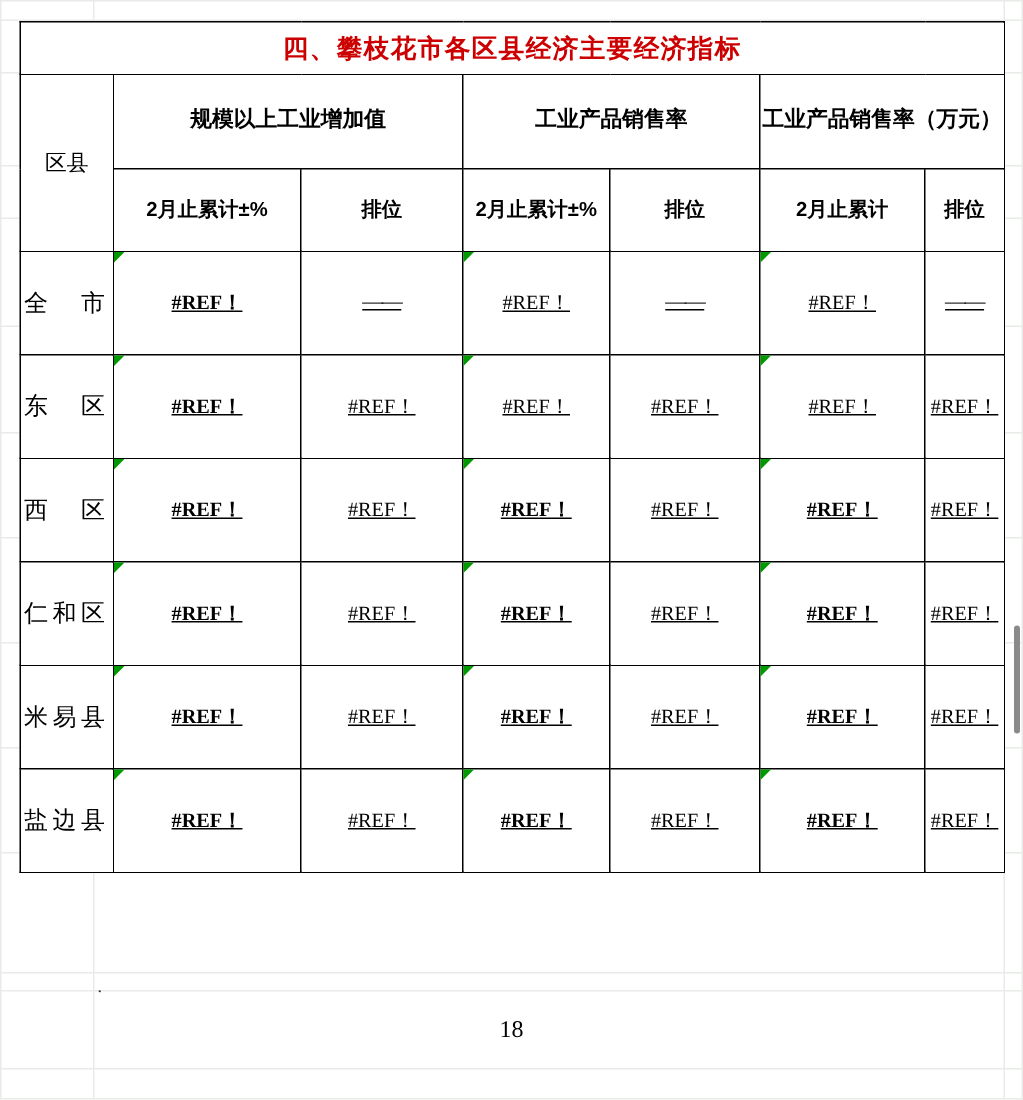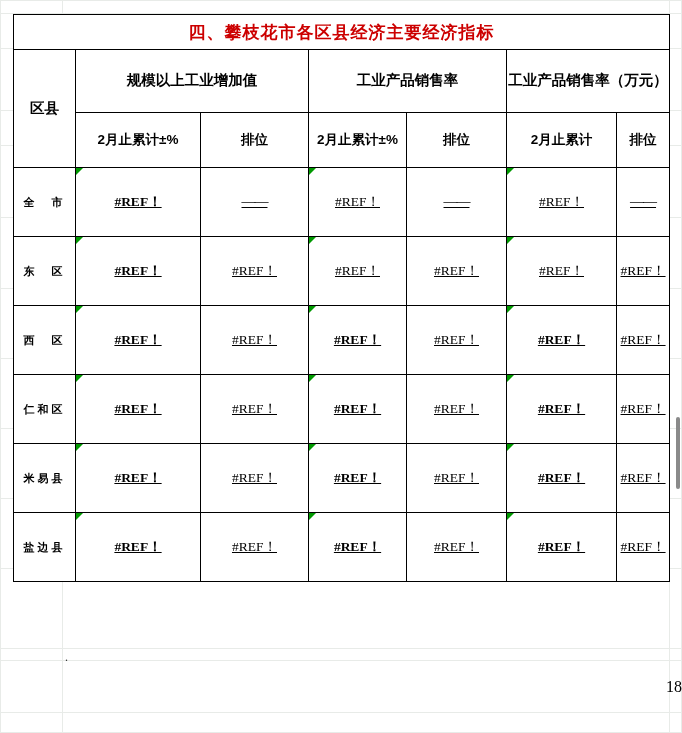--- a/index.html
+++ b/index.html
@@ -81,35 +81,35 @@
   .grp-head {
     height: 62px;
     font-size: 14.5px;
     font-weight: bold;
     font-family: "Liberation Sans", "DejaVu Sans", sans-serif;
     line-height: 1.35;
     padding: 0 6px;
   }
   .region-head {
     font-size: 14.5px;
-    font-weight: bold;
+    font-weight: normal;
     font-family: "Liberation Sans", "DejaVu Sans", sans-serif;
     text-align: left;
     padding-left: 8px;
   }
   .sub-head {
     height: 54px;
     font-size: 13.5px;
     font-weight: bold;
     font-family: "Liberation Sans", "DejaVu Sans", sans-serif;
   }
 
   .row-label {
-    font-size: 11px;
-    font-weight: bold;
+    font-size: 16px;
+    font-weight: normal;
     font-family: "Liberation Sans", "DejaVu Sans", sans-serif;
     text-align: left;
     padding-left: 10px;
     letter-spacing: 3px;
   }
   .data-cell {
     height: 68px;
     font-size: 13.5px;
     font-family: "Liberation Serif", "DejaVu Serif", serif;
     text-decoration: underline;
@@ -132,21 +132,21 @@
     height: 0;
     border-top: 7px solid #009900;
     border-right: 7px solid transparent;
   }
 
   .page-number {
     position: absolute;
     left: 0;
     top: 678px;
     width: 682px;
-    text-align: right;
+    text-align: center;
     font-size: 16px;
     font-family: "Liberation Serif", "DejaVu Serif", serif;
     color: #000000;
   }
 
   .dot-mark {
     position: absolute;
     left: 65px;
     top: 650px;
     font-size: 12px;

